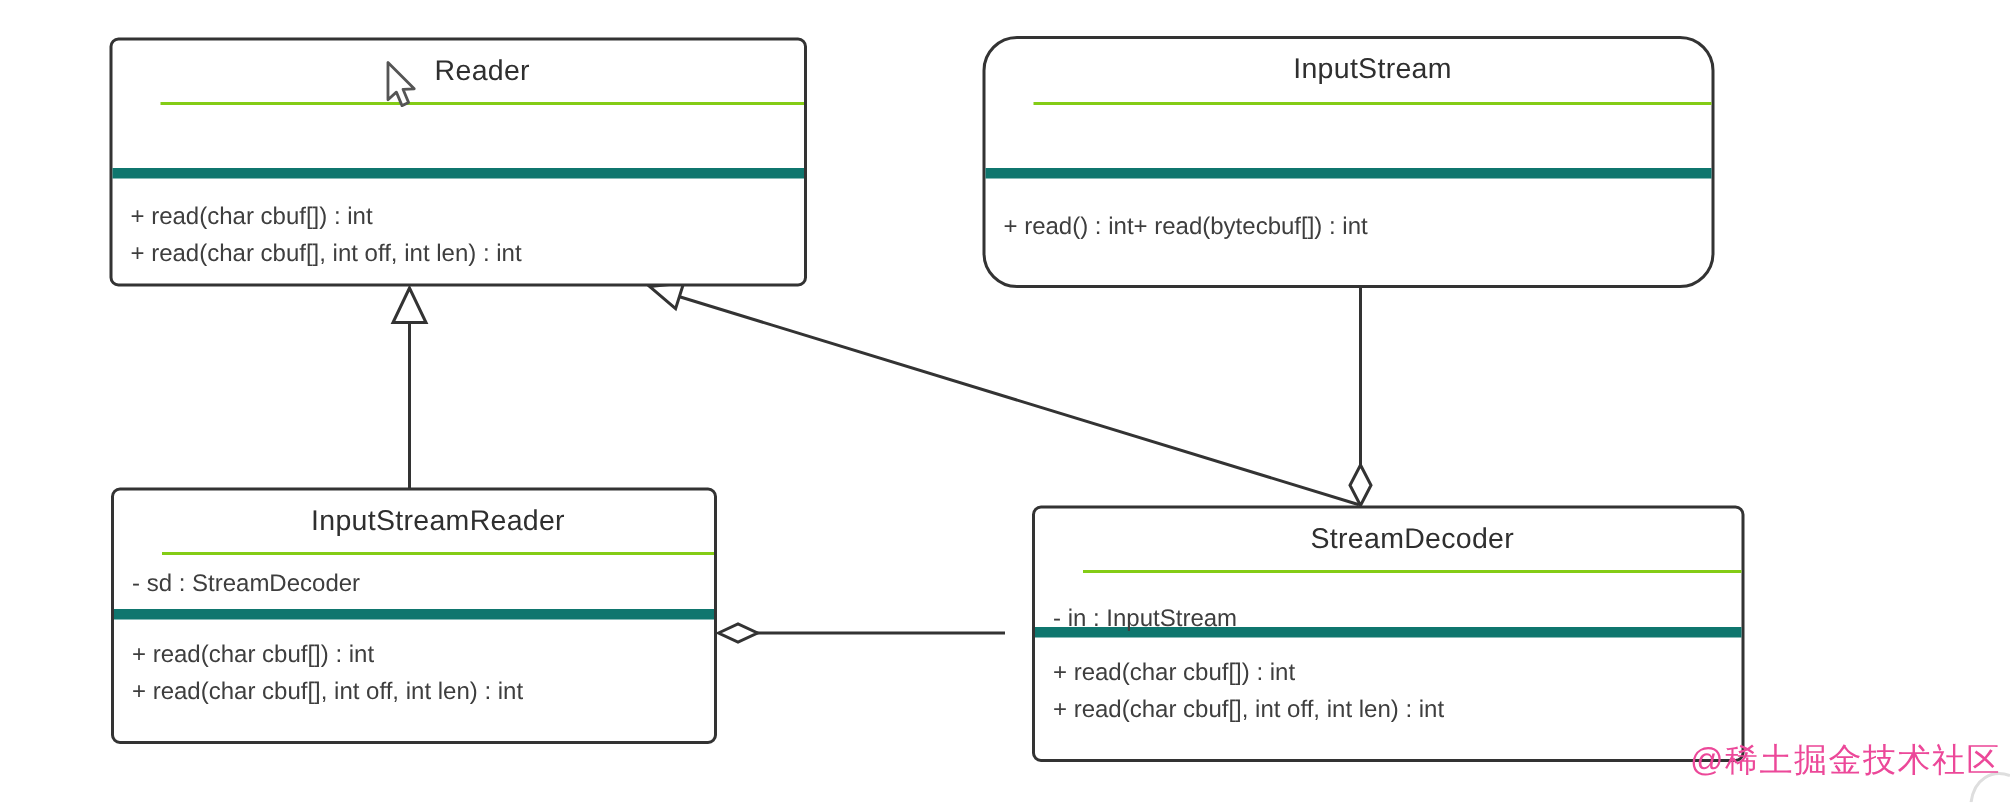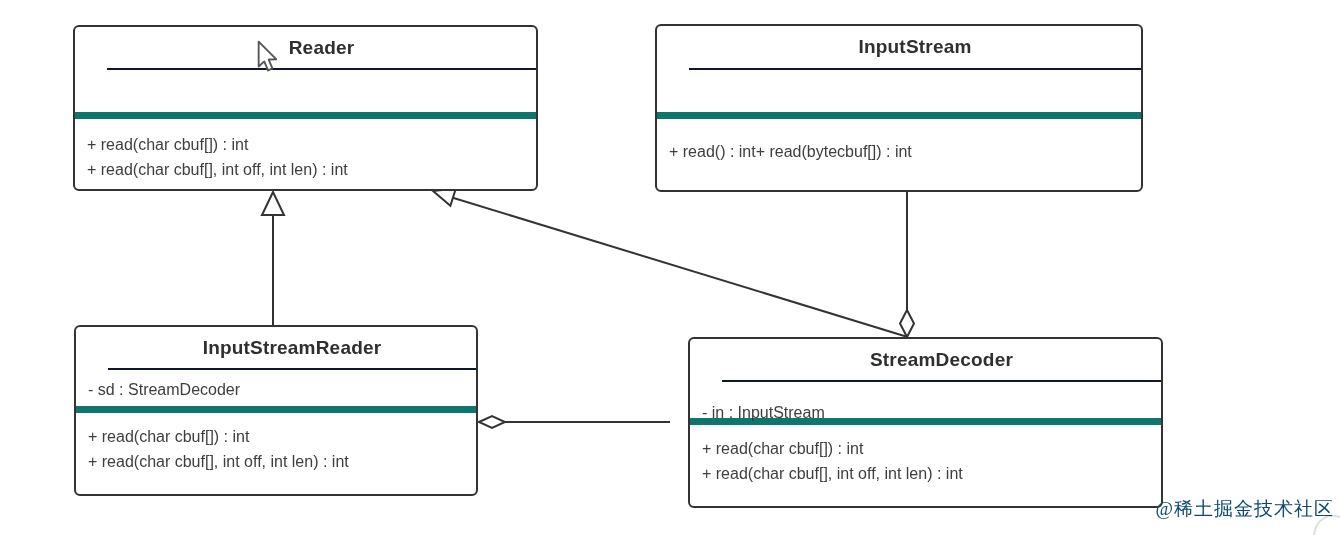--- a/index.html
+++ b/index.html
@@ -16,23 +16,23 @@
   .uml-box {
     position:absolute;
     box-sizing:border-box;
     border:2px solid #333333;
     border-radius:6px;
     background:#ffffff;
     display:flex;
     flex-direction:column;
   }
   .uml-title {
-    border-bottom:2px solid #0f172a;
+    border-bottom:2px solid #84cc16;
     display:flex; align-items:center; justify-content:center;
-    font-weight:bold;
+    font-weight:normal;
     font-size:19px;
     color:#2f2f2f;
     letter-spacing:0.2px;
     margin-left:32px;
   }
   .uml-attrs {
     border-bottom:7px solid #0f766e;
   }
   .uml-methods { flex:1; }
   .uml-line {
@@ -41,21 +41,21 @@
     color:#3e3e3e;
     padding-left:12px;
     white-space:nowrap;
   }
   
   #box-reader { left:73px; top:25px; width:465px; height:166px; }
   #box-reader .uml-title   { height:41px; }
   #box-reader .uml-attrs   { height:42px; }
   #box-reader .uml-methods { padding-top:13px; }
   
-  #box-inputstream { left:655px; top:24px; width:488px; height:168px; }
+  #box-inputstream { left:655px; top:24px; width:488px; height:168px;border-radius:23px; }
   #box-inputstream .uml-title   { height:42px; }
   #box-inputstream .uml-attrs   { height:42px; }
   #box-inputstream .uml-methods { padding-top:20px; }
   
   #box-inputstreamreader { left:74px; top:325px; width:404px; height:171px; }
   #box-inputstreamreader .uml-title { height:41px; }
   #box-inputstreamreader .uml-attrs { height:43px; padding-top:7px; box-sizing:border-box; }
   #box-inputstreamreader .uml-methods { padding-top:11px; }
   
   #box-streamdecoder { left:688px; top:337px; width:475px; height:171px; }
@@ -65,25 +65,24 @@
 
   #cursor {
     position:absolute; left:256px; top:40px;
     width:24px; height:34px;
     pointer-events:none;
     z-index:10;
   }
   #watermark {
     position:absolute;
     right:6px; bottom:13px;
-    font-size:19px;
-    color:#0c4a6e;
+    font-size:22px;
+    color:#ec4899;
     letter-spacing:1px;
     z-index:5;
-    font-family:Liberation Serif, serif;
   }
   #corner-curl {
     position:absolute; right:0; bottom:0;
     width:34px; height:32px;
     z-index:4;
   }
 </style>
 </head>
 <body>
 

